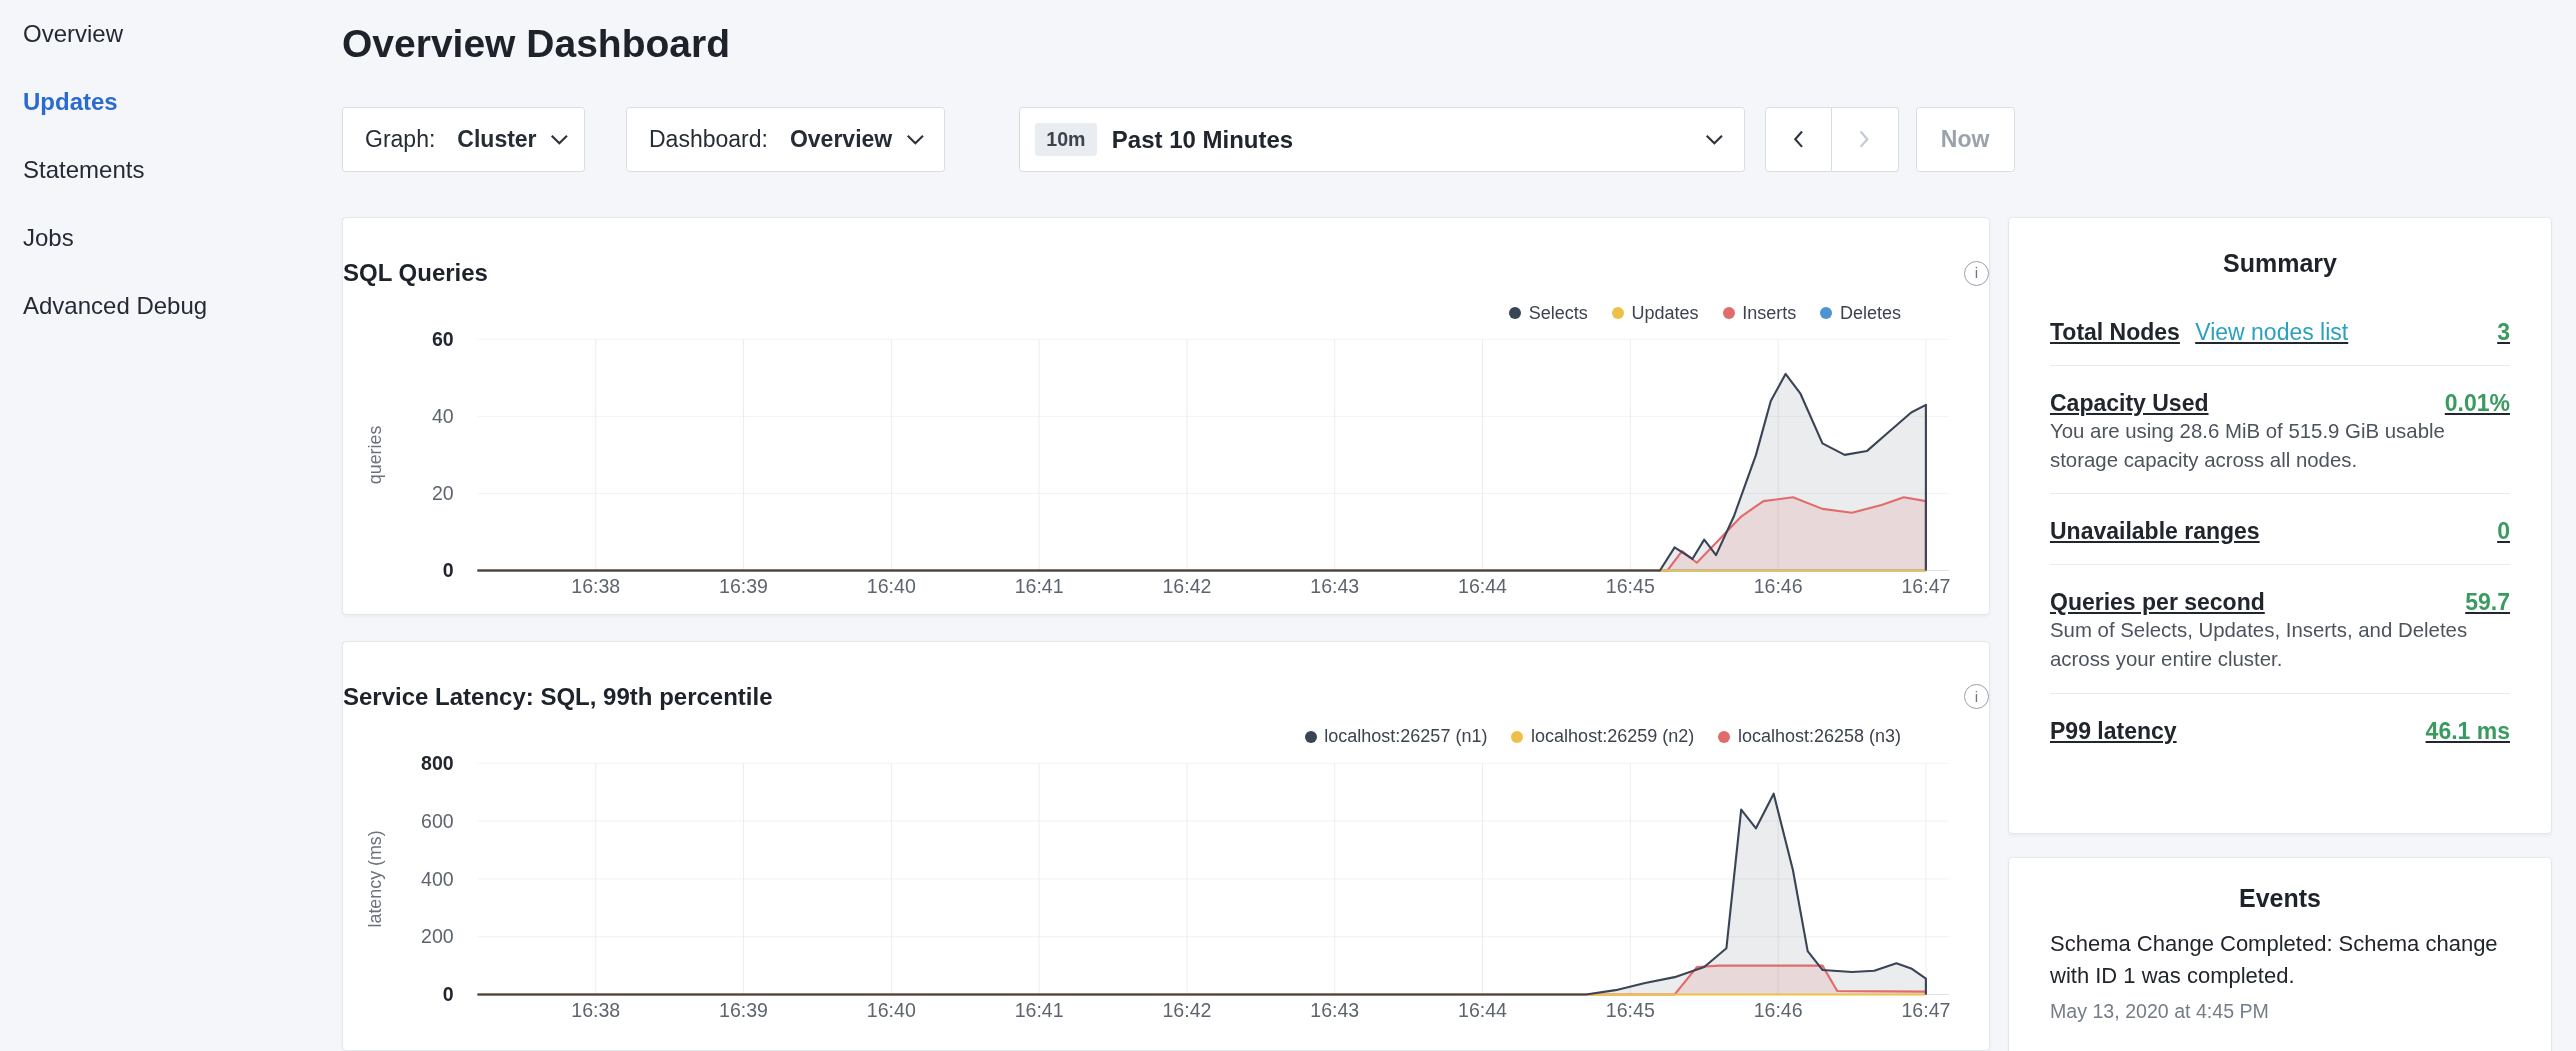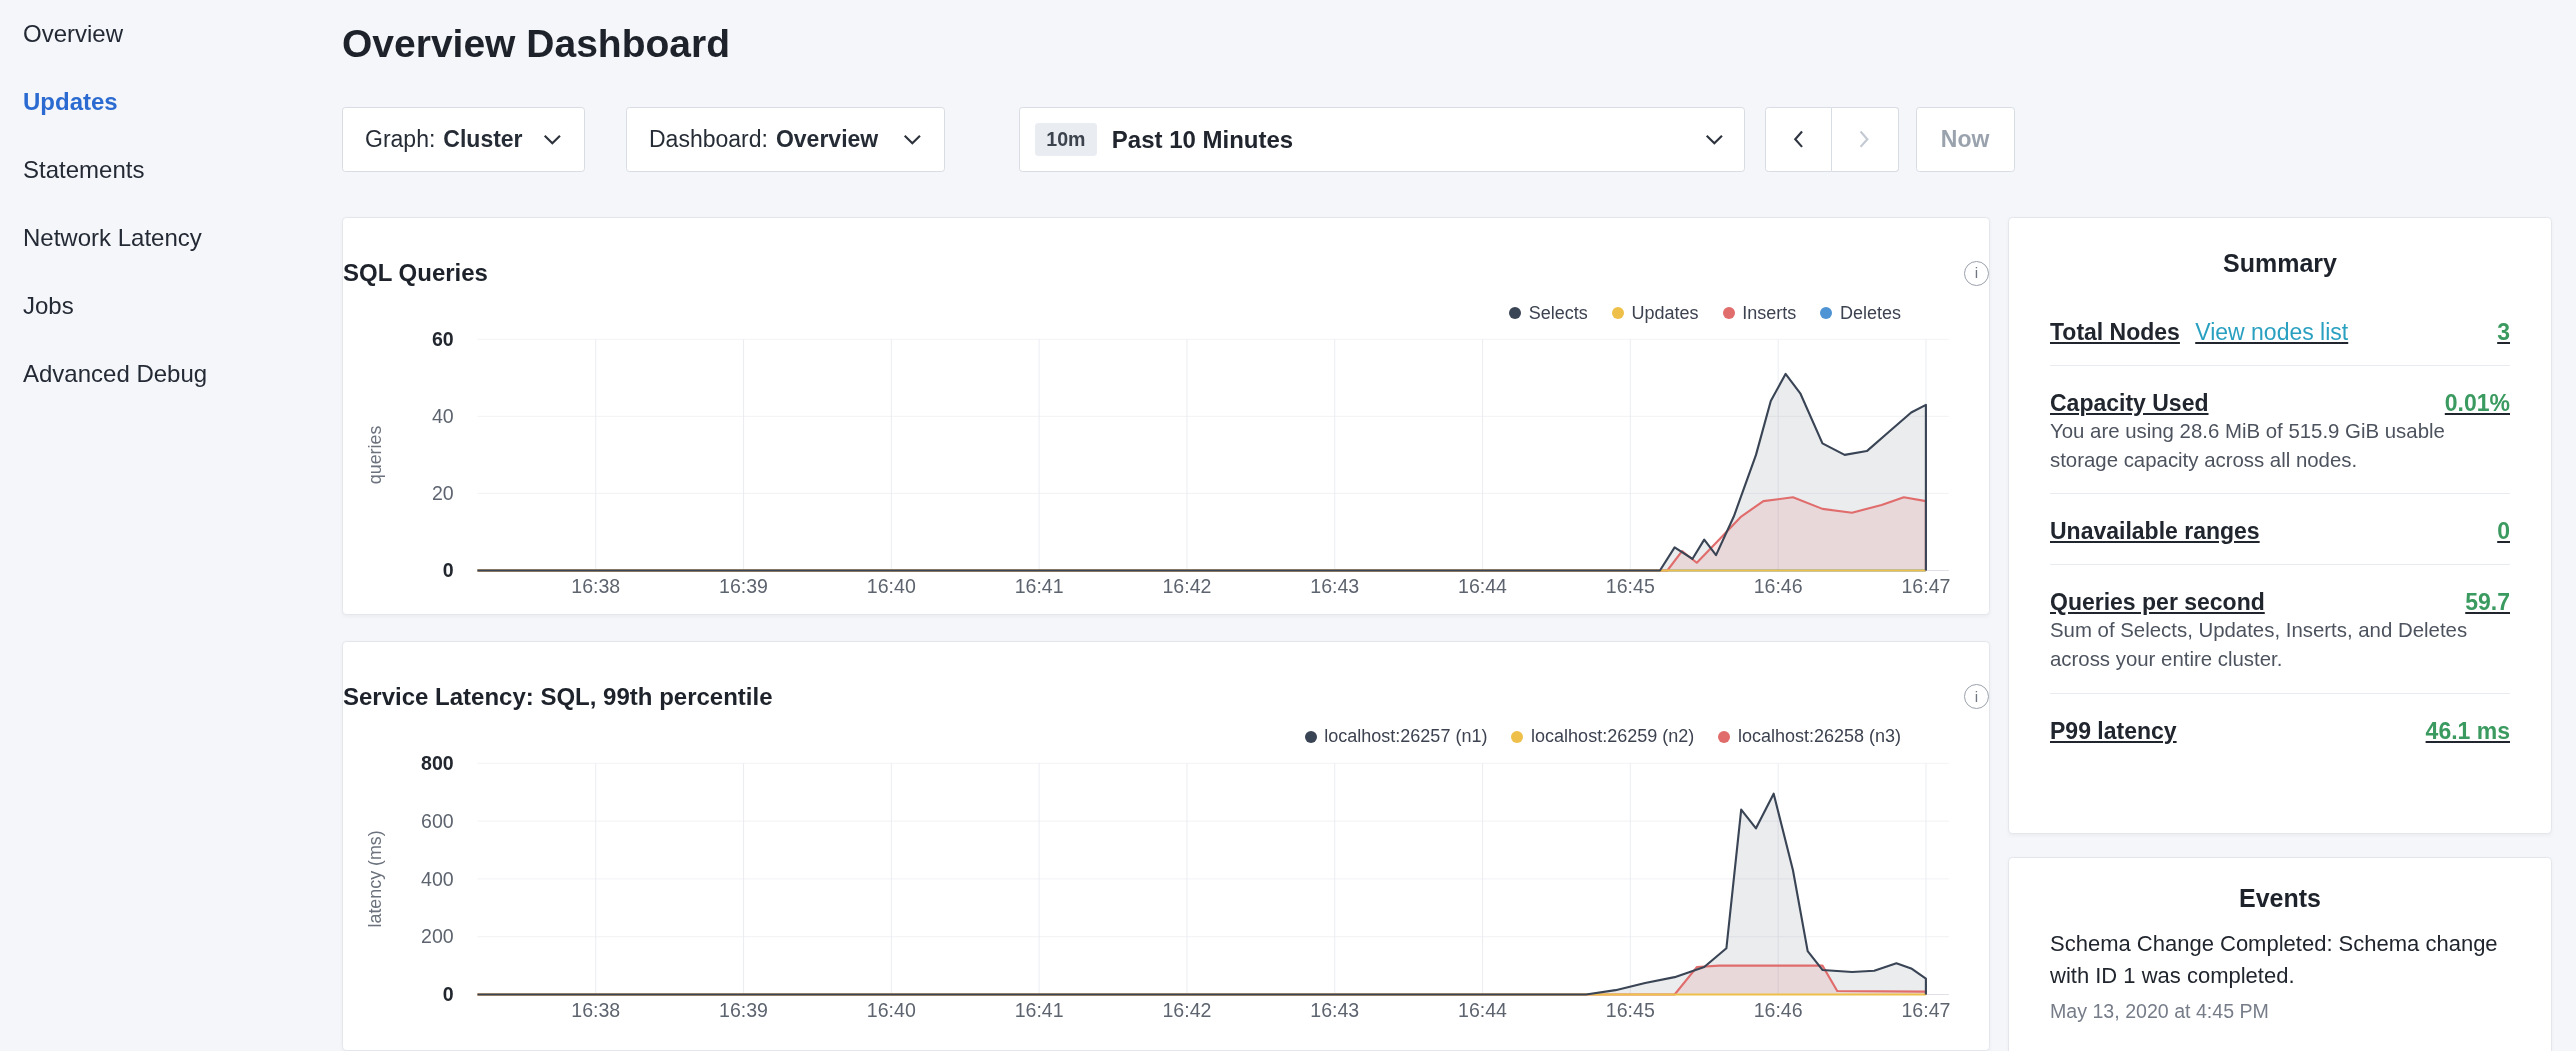--- a/index.html
+++ b/index.html
@@ -30,21 +30,21 @@
     position:absolute;left:342px;top:22px;font-size:39px;font-weight:700;color:var(--ink);
   }
   
   .toolbar{position:absolute;left:342px;top:107px;height:65px;display:flex;align-items:stretch;}
   .btn{
     background:#fff;border:0.9px solid var(--btn-border);border-radius:3.4px;
     display:flex;align-items:center;cursor:pointer;font-family:inherit;
   }
   .dd{width:243px;padding:0 22px;font-size:23px;color:#262c35;justify-content:space-between;}
   .dd.dd-dashboard{width:319px;margin-left:41px;}
-  .dd-inner{display:flex;align-items:center;gap:8px;white-space:nowrap;justify-content:space-between;}
+  .dd-inner{display:flex;align-items:center;gap:22px;white-space:nowrap;justify-content:space-between;}
   .dd-value{font-weight:700;}
   .chev{flex:0 0 auto;margin-left:13.6px;}
   .time-sel{width:726px;margin-left:74px;position:relative;padding:0 51px 0 15.3px;gap:15.3px;}
   .time-badge{
     background:#e9edf2;border-radius:3.4px;padding:5.1px 11px;font-size:19.6px;font-weight:700;color:#3c434d;
   }
   .time-value{font-size:24px;font-weight:700;color:#20252e;}
   .time-sel .chev{position:absolute;right:20.4px;margin:0;}
   .arrow-group{display:flex;margin-left:19.6px;}
   .arrow-btn{width:67px;justify-content:center;border-radius:3.4px 0 0 3.4px;}
@@ -88,21 +88,20 @@
   .event-message{font-size:22px;color:var(--ink2);line-height:32px;margin-top:15.3px;}
   .event-time{font-size:19.6px;color:#767d89;margin-top:8.5px;}
 </style>
 </head>
 <body>
 
 <nav class="sidebar">
   <a class="nav-item">Overview</a>
   <a class="nav-item active">Updates</a>
   <a class="nav-item">Statements</a>
-  <a class="nav-item">Network Latency</a>
   <a class="nav-item">Jobs</a>
   <a class="nav-item">Advanced Debug</a>
 </nav>
 
 <h1 class="page-title">Overview Dashboard</h1>
 
 <div class="toolbar">
   <button class="btn dd">
     <span class="dd-inner">
       <span>Graph:</span>

